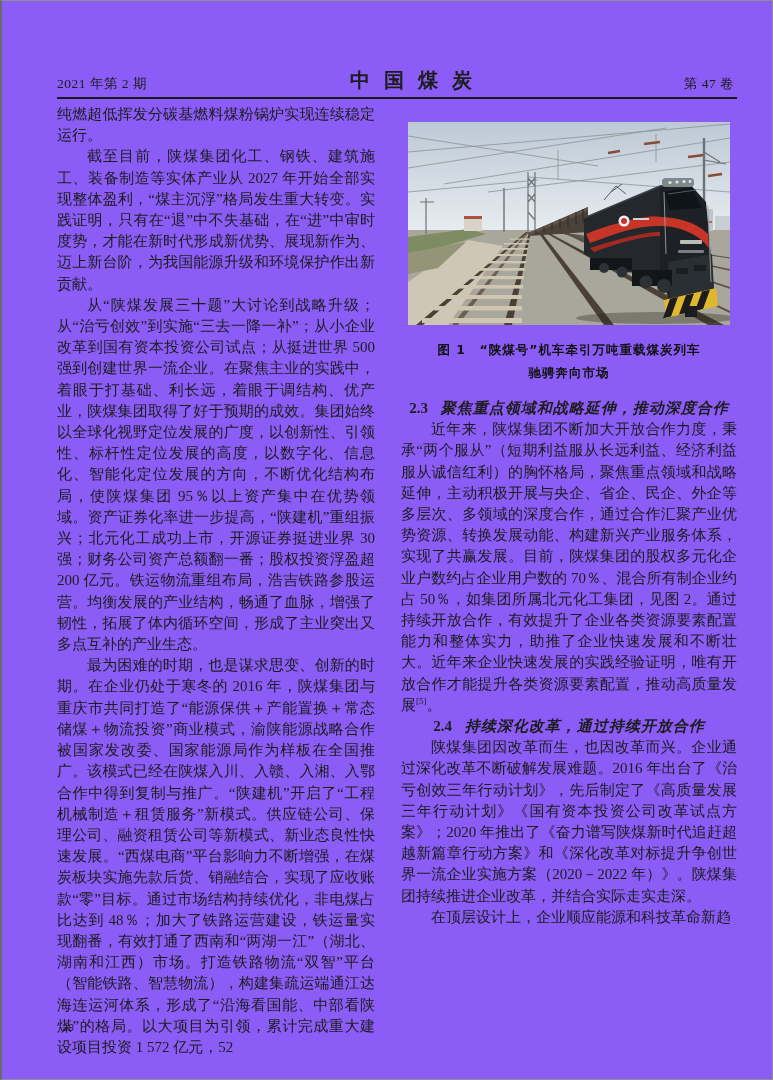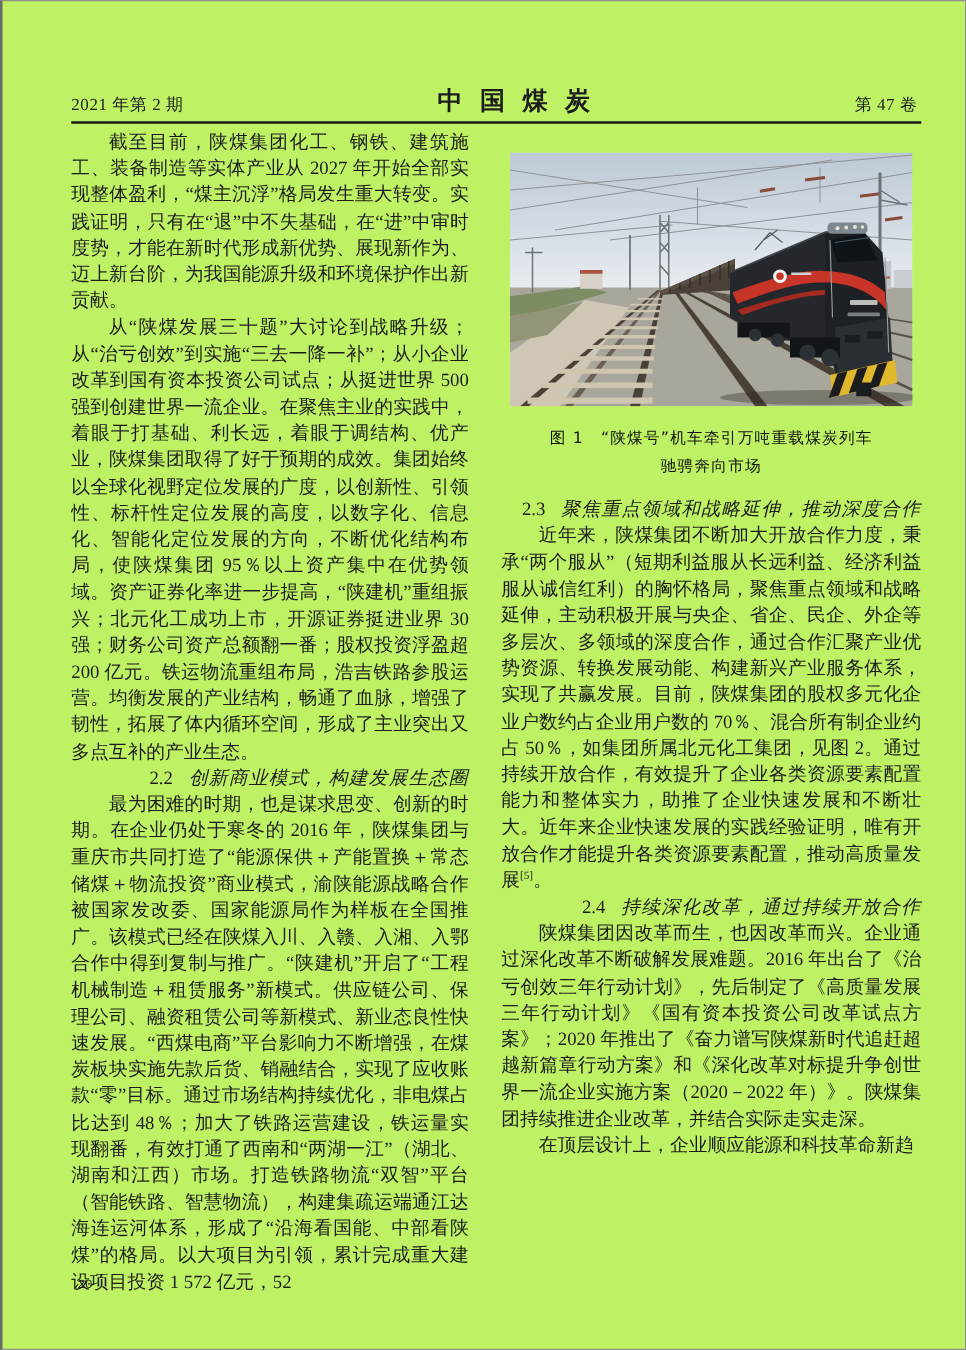--- a/index.html
+++ b/index.html
@@ -1,19 +1,19 @@
 <!DOCTYPE html>
 <html><head>
 <meta charset="utf-8">
 <style>
   html,body{margin:0;padding:0;background:#e9e9e9;}
   .page{
     position:relative;
     width:773px;height:1080px;
-    background:#bef264;
+    background:#8b5cf6;
     box-sizing:border-box;
     border:1px solid #8f8f8f;
     border-left:2px solid #6a6a6a;
     font-family:"Liberation Serif","DejaVu Serif",serif;
     color:#1c1c1c;
     overflow:hidden;
   }
   
   .hdr-issue{position:absolute;left:55px;top:74px;font-size:13.5px;letter-spacing:.5px;}
   .hdr-journal{position:absolute;left:0;right:0;top:66px;text-align:center;
@@ -21,49 +21,47 @@
   .hdr-volume{position:absolute;right:38px;top:74px;font-size:13.5px;letter-spacing:.5px;}
   .hdr-rule{position:absolute;left:55px;width:680px;top:96px;height:2px;background:#1b1b1b;}
   
   .col{position:absolute;top:103px;font-size:15px;line-height:21.2px;text-align:justify;text-justify:inter-character;}
   .col-left{left:55px;width:318px;}
   .col-right{left:399px;width:336px;}
   .col p{margin:0;}
   .indent{text-indent:2em;}
   sup{font-size:9px;line-height:0;}
   
-  .sec-h{font-size:15px;line-height:21.2px;font-weight:normal;text-align:right;white-space:nowrap;}
+  .sec-h{font-size:15px;line-height:21.2px;font-weight:bold;text-align:center;white-space:nowrap;}
   .sec-num{font-style:normal;margin-right:.85em;font-family:"Liberation Serif",serif;}
   .sec-title{font-style:italic;letter-spacing:1px;}
   
   .figure{margin-top:18px;margin-left:7px;width:322px;}
   .figure svg{display:block;width:322px;height:203px;}
   .fig-caption{margin-top:13px;text-align:center;
     font-family:"DejaVu Sans","Liberation Sans",sans-serif;
-    font-size:12.5px;font-weight:normal;line-height:23px;letter-spacing:1px;color:#111;}
+    font-size:12.5px;font-weight:bold;line-height:23px;letter-spacing:1px;color:#111;}
   .after-fig{margin-top:14px;}
   
   .page-num{position:absolute;left:60px;top:1022px;font-size:10px;font-family:Liberation Mono, monospace;}
 </style>
 </head>
 <body>
 
 <div class="page">
 
   <div class="hdr-issue">2021 年第 2 期</div>
   <div class="hdr-journal">中国煤炭</div>
   <div class="hdr-volume">第 47 卷</div>
   <div class="hdr-rule"></div>
 
   <div class="col col-left">
+    <p>纯燃超低挥发分碳基燃料煤粉锅炉实现连续稳定运行。</p>
     <p class="indent">截至目前，陕煤集团化工、钢铁、建筑施工、装备制造等实体产业从 2027 年开始全部实现整体盈利，“煤主沉浮”格局发生重大转变。实践证明，只有在“退”中不失基础，在“进”中审时度势，才能在新时代形成新优势、展现新作为、迈上新台阶，为我国能源升级和环境保护作出新贡献。</p>
     <p class="indent">从“陕煤发展三十题”大讨论到战略升级；从“治亏创效”到实施“三去一降一补”；从小企业改革到国有资本投资公司试点；从挺进世界 500 强到创建世界一流企业。在聚焦主业的实践中，着眼于打基础、利长远，着眼于调结构、优产业，陕煤集团取得了好于预期的成效。集团始终以全球化视野定位发展的广度，以创新性、引领性、标杆性定位发展的高度，以数字化、信息化、智能化定位发展的方向，不断优化结构布局，使陕煤集团 95％以上资产集中在优势领域。资产证券化率进一步提高，“陕建机”重组振兴；北元化工成功上市，开源证券挺进业界 30 强；财务公司资产总额翻一番；股权投资浮盈超 200 亿元。铁运物流重组布局，浩吉铁路参股运营。均衡发展的产业结构，畅通了血脉，增强了韧性，拓展了体内循环空间，形成了主业突出又多点互补的产业生态。</p>
-    <div class="sec-h">
-      <span class="sec-num">2.2</span><span class="sec-title">创新商业模式，构建发展生态圈</span>
-    </div>
     <p class="indent">最为困难的时期，也是谋求思变、创新的时期。在企业仍处于寒冬的 2016 年，陕煤集团与重庆市共同打造了“能源保供＋产能置换＋常态储煤＋物流投资”商业模式，渝陕能源战略合作被国家发改委、国家能源局作为样板在全国推广。该模式已经在陕煤入川、入赣、入湘、入鄂合作中得到复制与推广。“陕建机”开启了“工程机械制造＋租赁服务”新模式。供应链公司、保理公司、融资租赁公司等新模式、新业态良性快速发展。“西煤电商”平台影响力不断增强，在煤炭板块实施先款后货、销融结合，实现了应收账款“零”目标。通过市场结构持续优化，非电煤占比达到 48％；加大了铁路运营建设，铁运量实现翻番，有效打通了西南和“两湖一江”（湖北、湖南和江西）市场。打造铁路物流“双智”平台（智能铁路、智慧物流），构建集疏运端通江达海连运河体系，形成了“沿海看国能、中部看陕煤”的格局。以大项目为引领，累计完成重大建设项目投资 1 572 亿元，52</p>
   </div>
 
   <div class="col col-right">
 
     <div class="figure">
       <svg viewBox="0 0 322 203" preserveAspectRatio="none">
         <defs>
           <linearGradient id="sky" x1="0" y1="0" x2="0" y2="1">
             <stop offset="0" stop-color="#bcc9d4"></stop>

